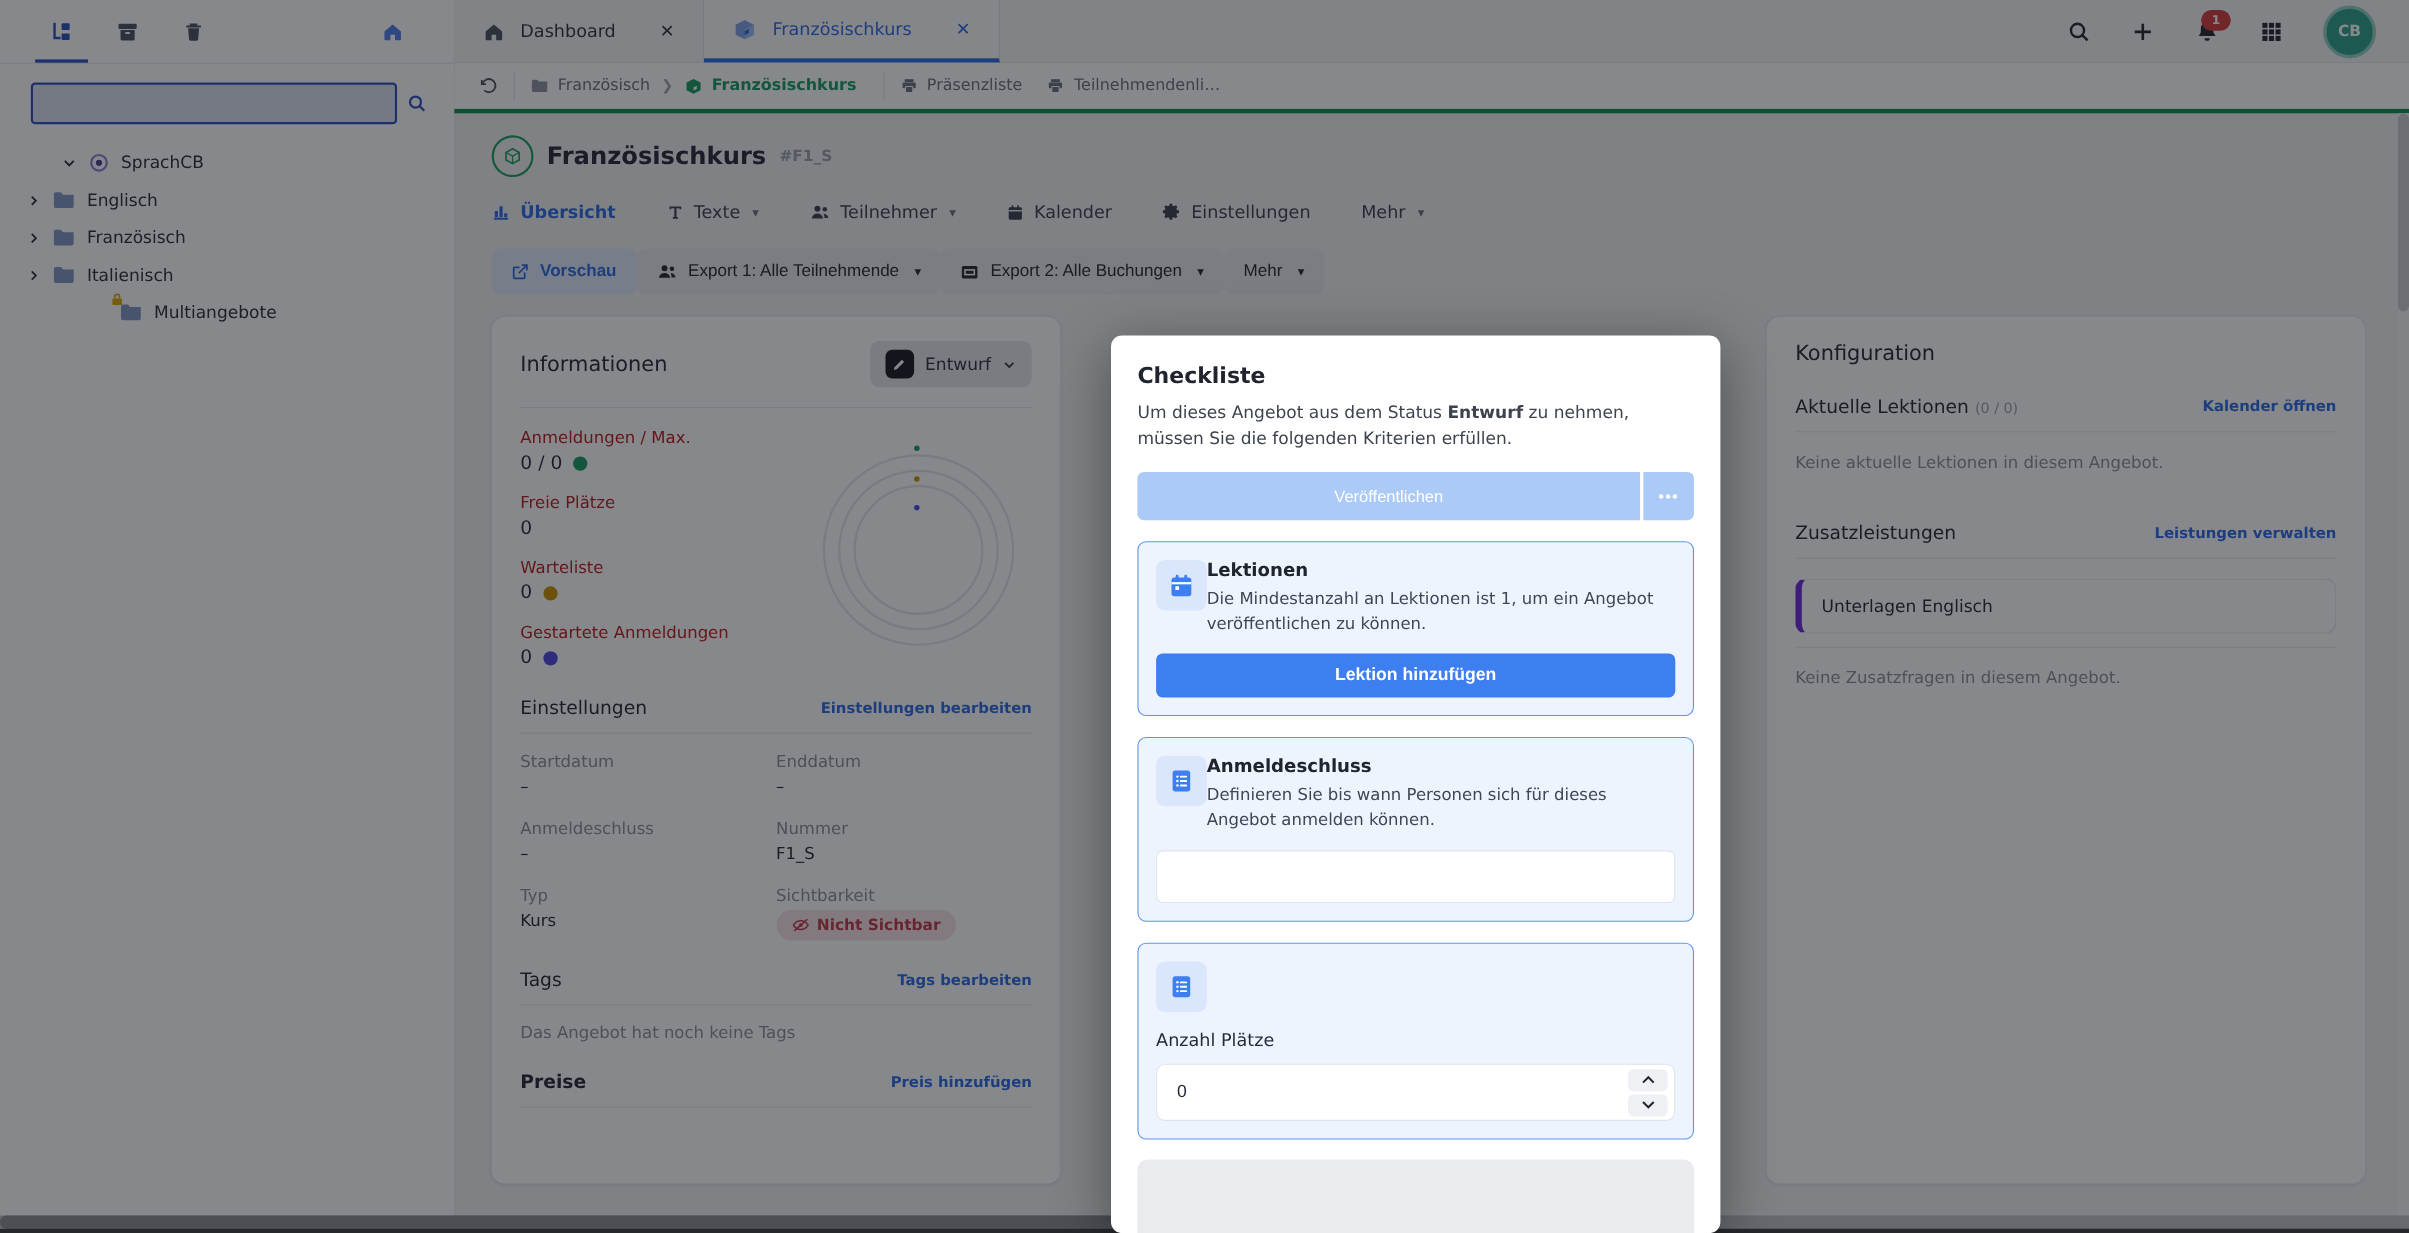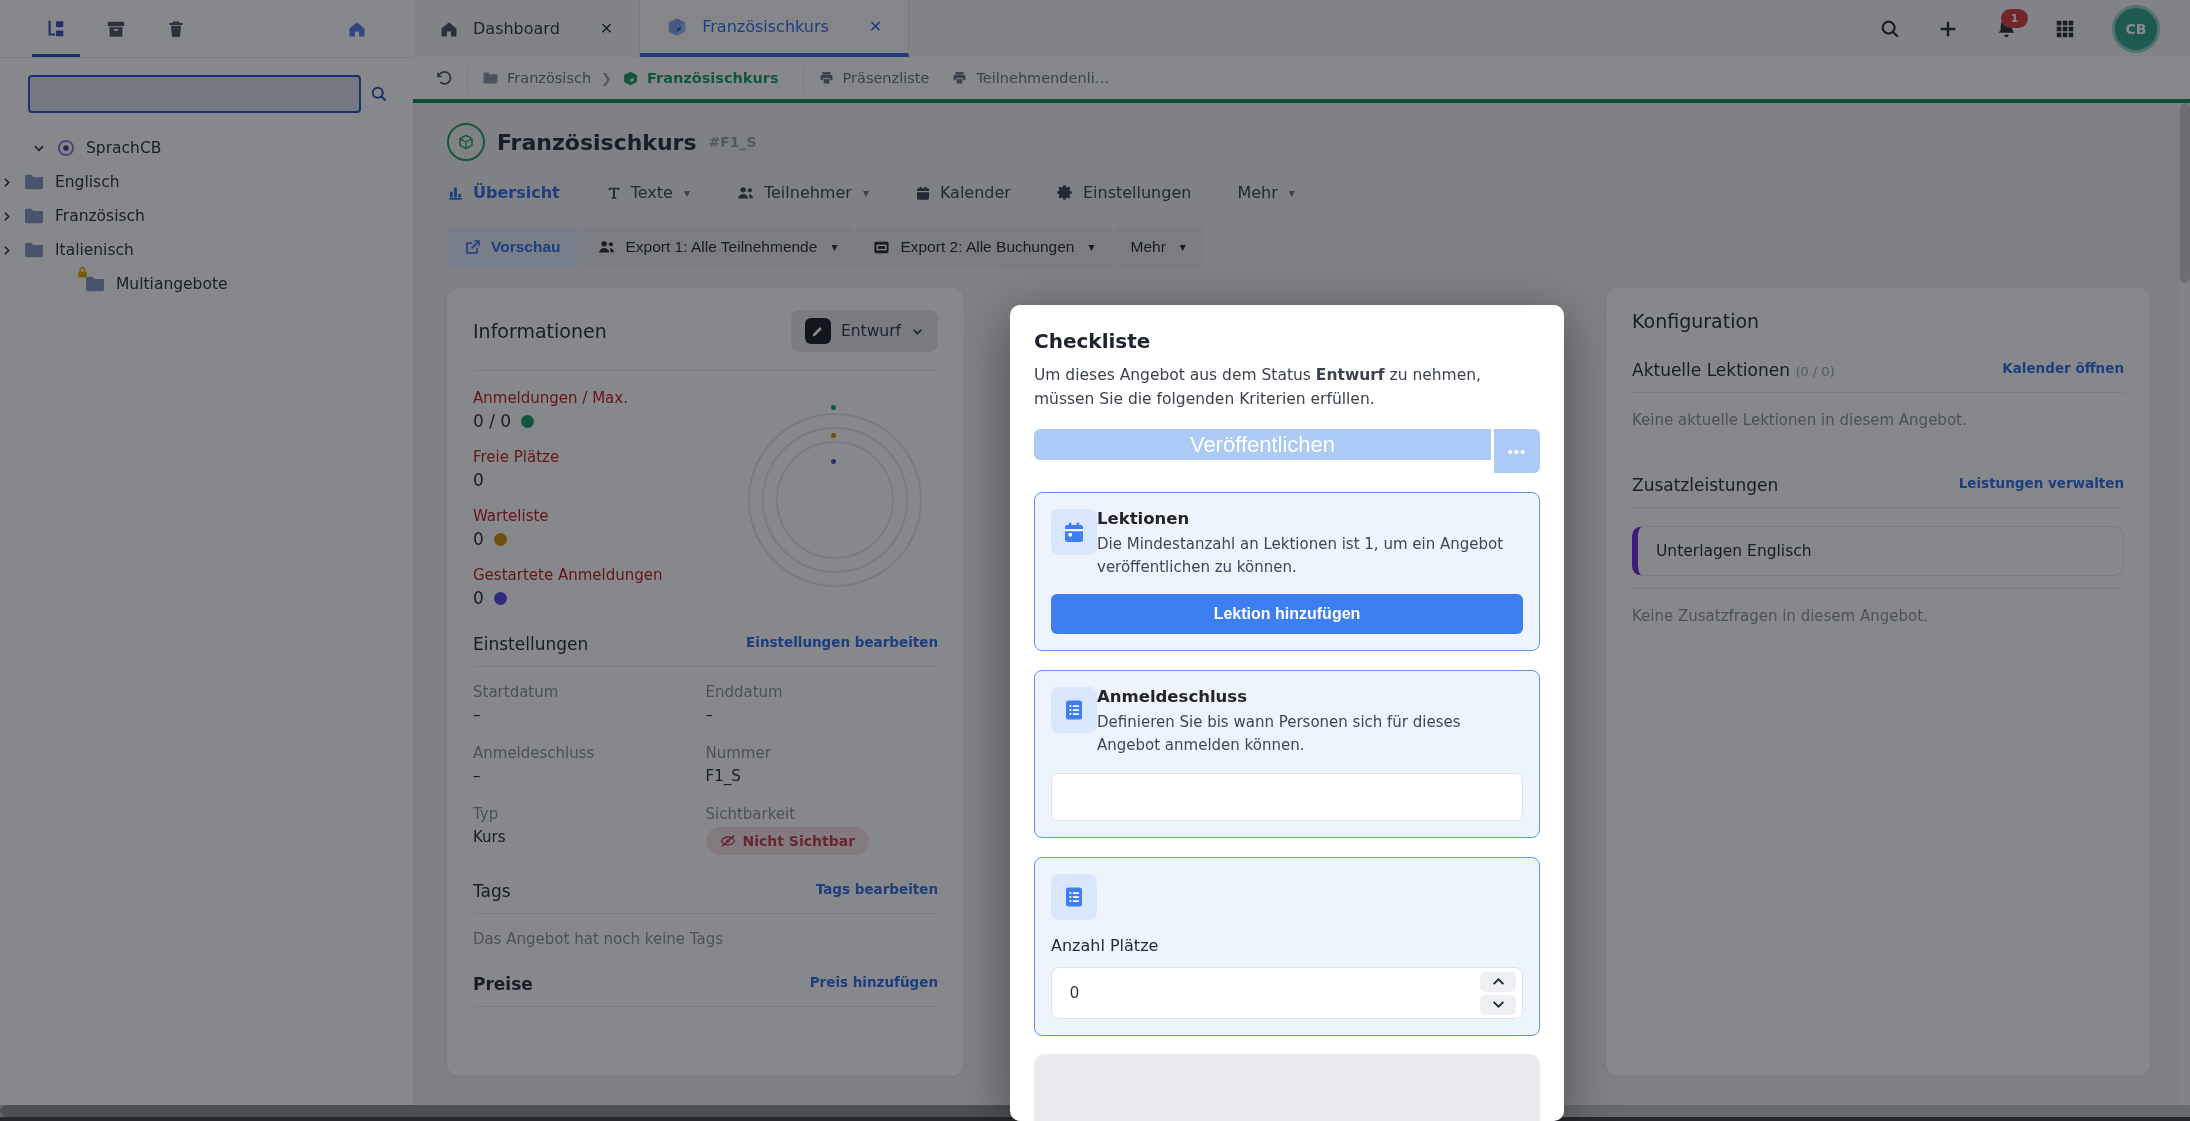--- a/index.html
+++ b/index.html
@@ -6,21 +6,21 @@
   .stage{position:relative;width:2190px;height:1121px;background:#eef0f3;overflow:hidden;}
   svg{display:block}
   
   .sidebar{position:absolute;left:0;top:0;width:413px;height:100%;background:#fff;border-right:1px solid #e2e4e8;z-index:10;}
   .side-toolbar{height:57px;border-bottom:1px solid #e4e6ea;display:flex;align-items:center;padding:0 26px;position:relative;}
   .tool-ic{width:60px;display:flex;justify-content:center;align-items:center;height:100%;position:relative;cursor:pointer;}
   .tool-ic.active::after{content:"";position:absolute;left:6px;right:6px;bottom:0;height:3px;background:#2b4fc0;}
   .side-home{margin-left:auto;}
   .side-search{display:flex;align-items:center;gap:8px;margin:17px 24px 10px 28px;}
   .side-search input{flex:1;height:34px;border:2px solid #2b4fc0;background:#d9e0ef;border-radius:4px;outline:none;padding:0 8px;font-size:14px;color:#2b3240;}
-  .tree{padding:8px 0 0 0;}
+  .tree{padding:8px 0 0 0;margin-left:24px;}
   .tree-row{display:flex;align-items:center;gap:10px;height:34px;font-size:15.5px;color:#272c36;cursor:pointer;}
   .tree-root{padding-left:32px;}
   .tree-child{}
   .tree-child.no-chev{padding-left:84px;}
   .folder-wrap{position:relative;width:22px;height:18px;}
   .lock{position:absolute;left:-8px;top:-9px;}
   
   .topbar{position:absolute;left:413px;top:0;right:0;height:57px;background:#f3f4f6;border-bottom:7px solid #a3a3a3;display:flex;z-index:10;}
   .tab{display:flex;align-items:center;gap:14px;padding:0 26px;border-right:1px solid #e0e2e6;font-size:16px;color:#2c3340;cursor:pointer;}
   .tab .tab-close{margin-left:26px;font-size:16px;color:#2c3340;}
@@ -65,21 +65,21 @@
   .stat-label{font-size:15px;color:#b91c1c;}
   .stat-value{font-size:17px;color:#242937;margin-top:4px;display:flex;align-items:center;gap:10px;}
   .dot{width:13px;height:13px;border-radius:50%;}
   .dot-green{background:#169a62}.dot-amber{background:#c79100}.dot-indigo{background:#4f46e5}
   .rings{position:relative;width:190px;margin-top:6px;}
   .ring{position:absolute;border:2px solid #e3e5e9;border-radius:50%;}
   .r1{width:170px;height:170px;left:0;top:18px;}
   .r2{width:142px;height:142px;left:14px;top:32px;}
   .r3{width:114px;height:114px;left:28px;top:46px;}
   .mini-dot{position:absolute;width:5px;height:5px;border-radius:50%;left:83px;}
-  .sec-head{display:flex;justify-content:space-between;margin-top:26px;}
+  .sec-head{display:flex;align-items:center;justify-content:space-between;margin-top:26px;}
   .sec-title{font-size:17px;color:#242937;font-weight:500;}
   .sec-link{font-size:13.5px;color:#2b6be4;font-weight:bold;cursor:pointer;}
   .fields{display:grid;grid-template-columns:1fr 1fr;row-gap:20px;}
   .f-label{font-size:15px;color:#8a8f98;}
   .f-value{font-size:15px;color:#242937;margin-top:5px;}
   .vis-badge{display:inline-flex;align-items:center;gap:7px;background:#f7e3e6;color:#c0394b;font-weight:bold;font-size:14px;border-radius:16px;padding:6px 14px;margin-top:4px;}
   .muted{font-size:15px;color:#8a8f98;}
   
   .config-card{width:544px;padding:22px 26px;box-sizing:border-box;margin-left:auto;}
   .count{font-size:13px;color:#9aa0ab;font-weight:normal;}
@@ -88,21 +88,21 @@
   .overlay{position:absolute;inset:0;background:rgba(15,18,24,.5);z-index:50;}
   .vscroll{position:absolute;right:0;top:103px;bottom:14px;width:10px;background:#f4f5f6;z-index:40;}
   .vscroll .thumb{width:100%;height:180px;background:#c9cbce;border-radius:5px;}
   .hscroll{position:absolute;left:0;right:0;bottom:4px;height:12px;background:#66696e;z-index:55;}
   .hscroll .hthumb{height:100%;width:62%;background:#4c4f54;border-radius:6px;}
   .bottom-line{position:absolute;left:0;right:0;bottom:0;height:4px;background:#26282c;z-index:55;}
   .modal{position:absolute;left:1010px;top:305px;width:554px;height:816px;background:#fff;border-radius:10px;box-shadow:0 12px 50px rgba(0,0,0,.4);z-index:60;padding:24px;box-sizing:border-box;overflow:hidden;}
   .modal-title{font-size:20px;font-weight:bold;color:#20242e;}
   .modal-intro{margin-top:10px;font-size:15.5px;line-height:24px;color:#3c424e;}
   .pub-row{margin-top:18px;display:flex;gap:3px;}
-  .pub-btn{flex:1;height:31px;background:#abcaf5;color:#fff;font-size:22px;border:none;border-radius:6px 0 0 6px;display:flex;align-items:center;justify-content:center;cursor:default;}
+  .pub-btn{flex:1;height:44px;background:#abcaf5;color:#fff;font-size:15px;border:none;border-radius:6px 0 0 6px;display:flex;align-items:center;justify-content:center;cursor:default;}
   .pub-more{width:46px;height:44px;background:#abcaf5;color:#fff;border:none;border-radius:0 6px 6px 0;font-size:15px;letter-spacing:1px;display:flex;align-items:center;justify-content:center;cursor:pointer;}
   .check-card{margin-top:19px;border:1px solid #5e95ea;background:#eef4fe;border-radius:8px;padding:16px;}
   .cc-row{display:flex;}
   .cc-icbox{width:46px;height:46px;background:#d9e6fc;border-radius:8px;display:flex;align-items:center;justify-content:center;flex:none;}
   .cc-title{font-size:16.5px;font-weight:bold;color:#20242e;}
   .cc-desc{margin-top:5px;font-size:15px;line-height:23px;color:#3f4654;}
   .cc-btn{margin-top:15px;width:100%;height:40px;background:#3d7ff0;border:none;border-radius:6px;color:#fff;font-size:16px;font-weight:bold;cursor:pointer;}
   .cc-input{margin-top:16px;width:100%;height:48px;border:1px solid #dfe3ea;border-radius:6px;background:#fff;box-sizing:border-box;padding:0 14px;font-size:15px;color:#242937;outline:none;}
   .cc-field-label{margin-top:16px;font-size:16px;color:#252b37;}
   .num-wrap{margin-top:12px;background:#fff;border:1px solid #dfe3ea;border-radius:8px;height:52px;display:flex;align-items:center;padding:0 6px 0 16px;box-sizing:border-box;}

